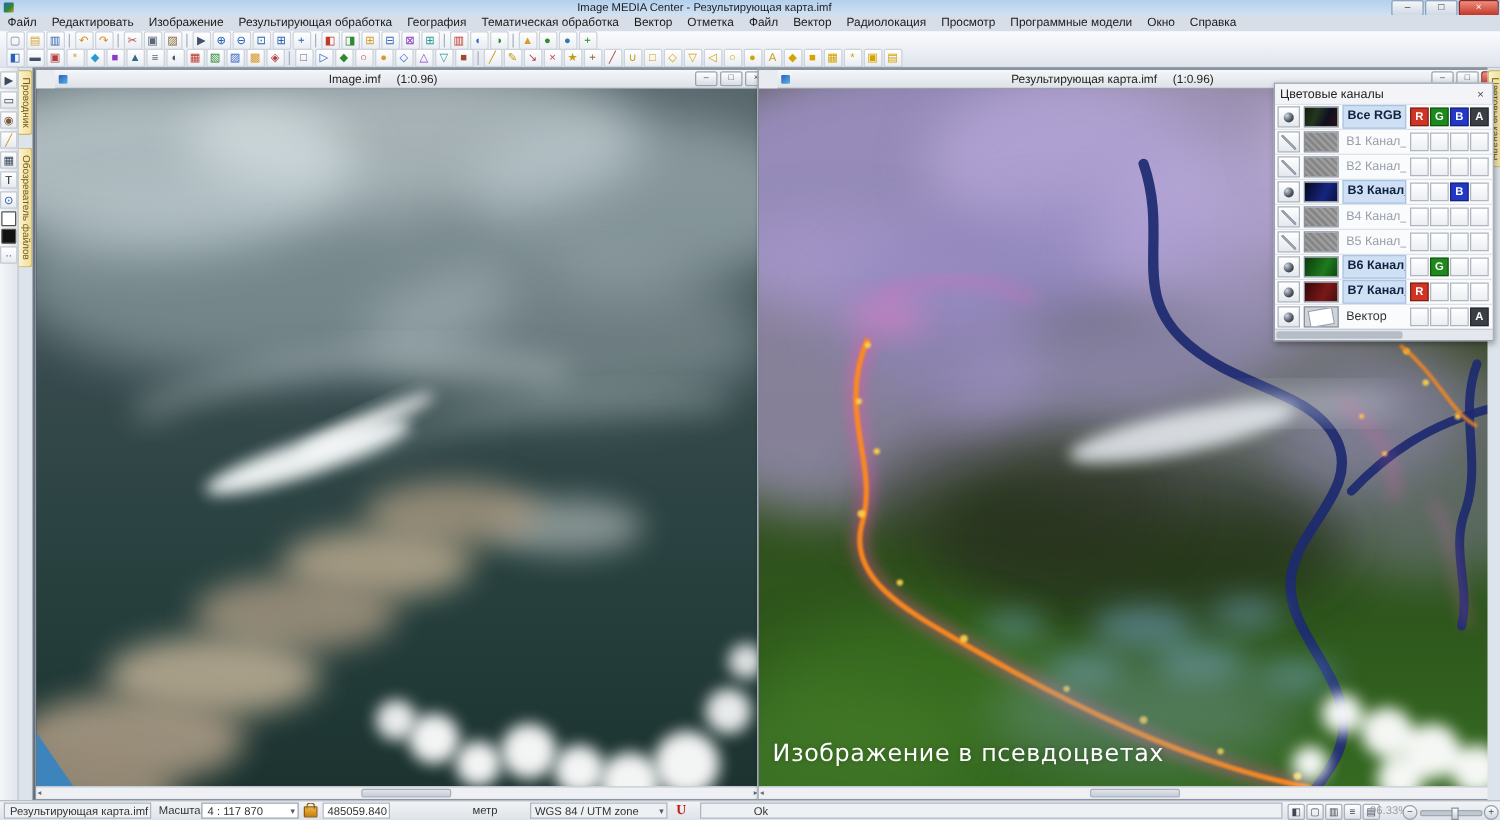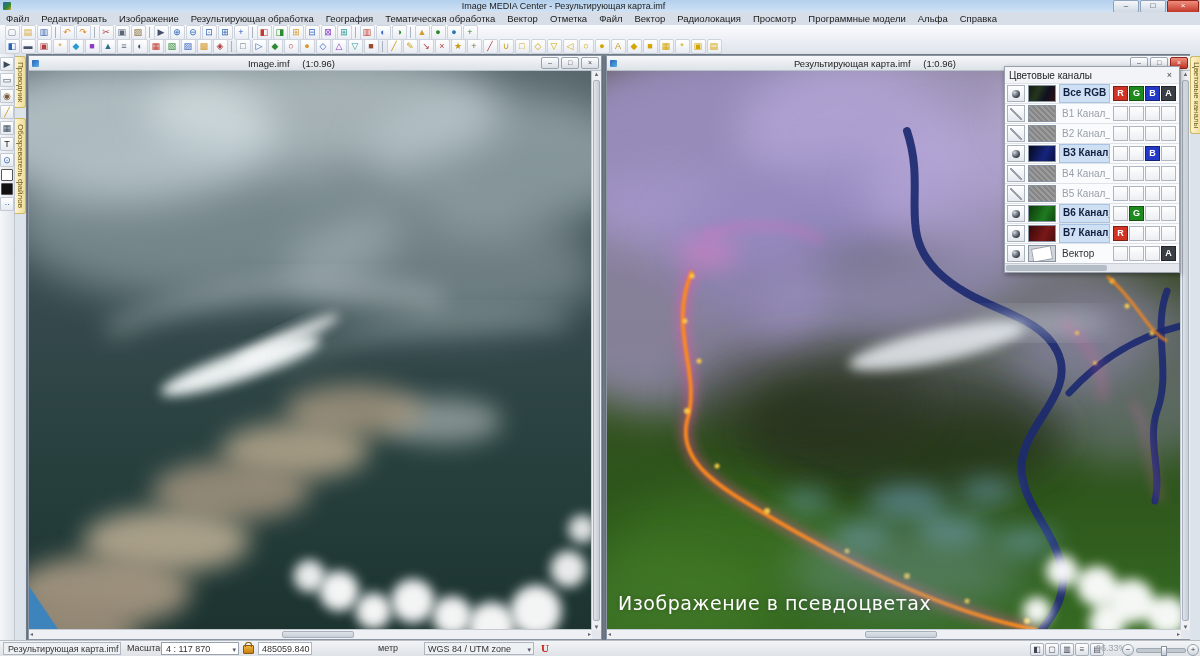--- a/index.html
+++ b/index.html
@@ -33,21 +33,21 @@
     background:linear-gradient(#fff,#e6eaef);border:1px solid #c3c9d2;border-radius:1px;}
   .ltool.swatch{width:10px;height:10px;border:1px solid #555;}
   .vtabs{width:11px;display:flex;flex-direction:column;align-items:center;padding-top:2px;}
   .vtab{writing-mode:vertical-rl;font-size:8px;color:#6b5a1e;padding:5px 0;margin-bottom:10px;width:10px;
     text-align:center;background:linear-gradient(90deg,#fdf4cf,#f0dd97);border:1px solid #cdb868;border-left:none;
     border-radius:0 3px 3px 0;}
   .rightstrip{position:absolute;right:0;top:0;bottom:0;width:10px;background:#dde3ea;display:flex;flex-direction:column;align-items:center;padding-top:2px;}
   .rightstrip .vtab{border:1px solid #cdb868;border-right:none;border-radius:3px 0 0 3px;}
   
   .mdi{position:absolute;top:1px;height:583px;border:1px solid #8a94a2;background:#e8ebef;
-    box-shadow:0 1px 3px rgba(0,0,0,.35);}
+    box-shadow:0 1px 3px rgba(0,0,0,.35);padding-left:15px;}
   .mdi.w1{left:28px;width:572px;}
   .mdi.w2{left:606px;width:583px;}
   .mdi-title{height:14px;display:flex;align-items:center;font-size:9.5px;color:#222;
     background:linear-gradient(#f5f7f9,#dde2e8);border-bottom:1px solid #b8c0ca;}
   .mdi-icon{width:7px;height:7px;margin:0 3px;background:linear-gradient(135deg,#2a62b8,#58b0e8);border-radius:1px;}
   .mdi-cap{flex:1;text-align:center;}
   .mdi-cap .zoomlbl{margin-left:10px;}
   .mdi-btn{width:16px;height:10px;margin-right:2px;border:1px solid #9aa4b0;border-radius:2px;
     background:linear-gradient(#fff,#d8dde4);font-size:7px;line-height:9px;text-align:center;color:#445;}
   .mdi-btn.red{background:linear-gradient(#ef8e7e,#c23728);color:#fff;border-color:#8e2418;}
@@ -140,21 +140,21 @@
       <span class="mi">Результирующая обработка</span>
       <span class="mi">География</span>
       <span class="mi">Тематическая обработка</span>
       <span class="mi">Вектор</span>
       <span class="mi">Отметка</span>
       <span class="mi">Файл</span>
       <span class="mi">Вектор</span>
       <span class="mi">Радиолокация</span>
       <span class="mi">Просмотр</span>
       <span class="mi">Программные модели</span>
-      <span class="mi">Альфа</span>
+      <span class="mi">Окно</span>
       <span class="mi">Справка</span>
     </div>
 
   <div class="toolbar">
     <div class="tbrow">
         <span class="tbicon" style="color: rgb(122, 134, 148);">▢</span>
         <span class="tbicon" style="color: rgb(215, 169, 60);">▤</span>
         <span class="tbicon" style="color: rgb(58, 102, 176);">▥</span>
         <span class="tbsep"></span>
         <span class="tbicon" style="color: rgb(224, 134, 30);">↶</span>
@@ -577,20 +577,21 @@
   <div class="statusbar">
     <span class="sb sunken sb-doc">Результирующая карта.imf</span>
     <span class="sb sb-scalelbl">Масштаб</span>
     <span class="sb sb-combo"><span class="arr">▾</span><span>4 : 117 870</span></span>
     <span class="lock"></span>
     <span class="sb sunken sb-f1">485059.840</span>
     <span class="sb sunken sb-f2">7000494.732</span>
     <span class="sb sb-unit">метр</span>
     <span class="sb sunken sb-crs"><span class="arr">▾</span><span>WGS 84 / UTM zone 49N</span></span>
     <span class="sb sb-logo">U</span>
+    <span class="sb sunken sb-ok">Ok</span>
     <span class="sb sb-views">
         <span class="sbbtn">◧</span>
         <span class="sbbtn">▢</span>
         <span class="sbbtn">▥</span>
         <span class="sbbtn">≡</span>
         <span class="sbbtn">▤</span>
       </span>
     <span class="sb sb-pct">96.33%</span>
     <span class="zbtn sb-minus">−</span>
     <span class="sb-track">

